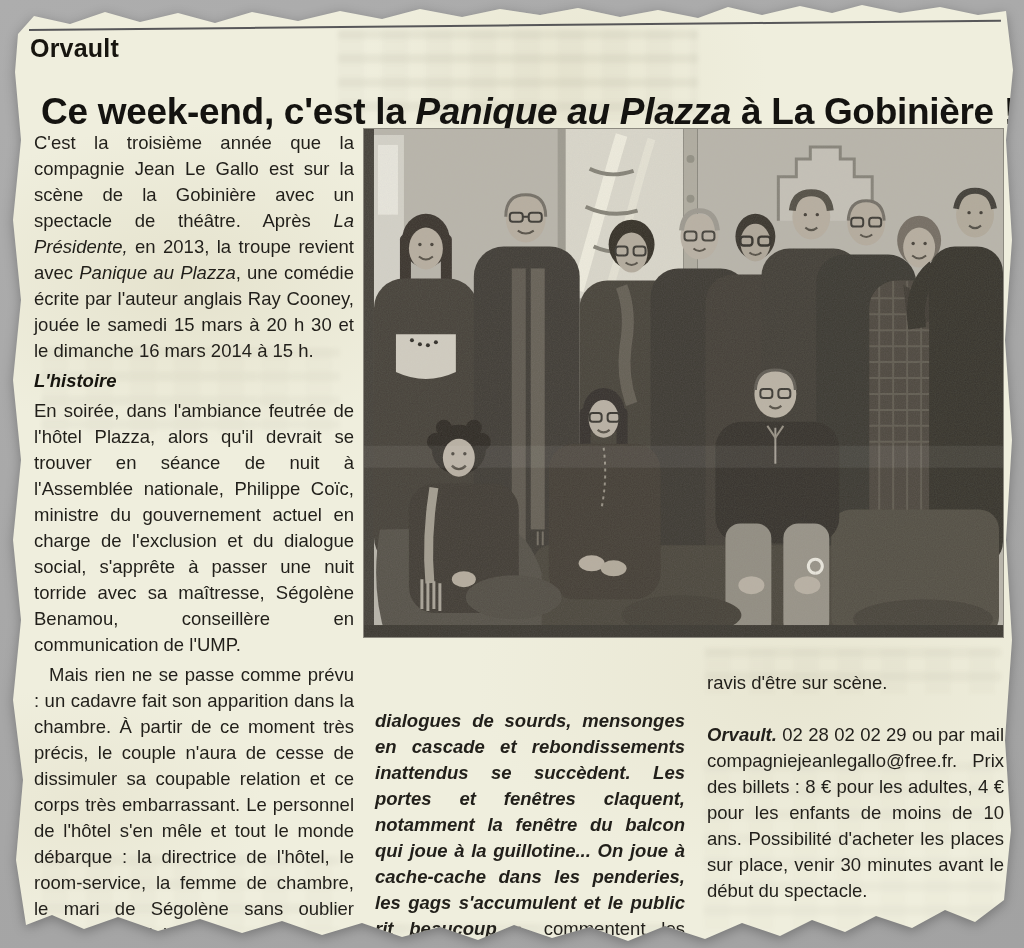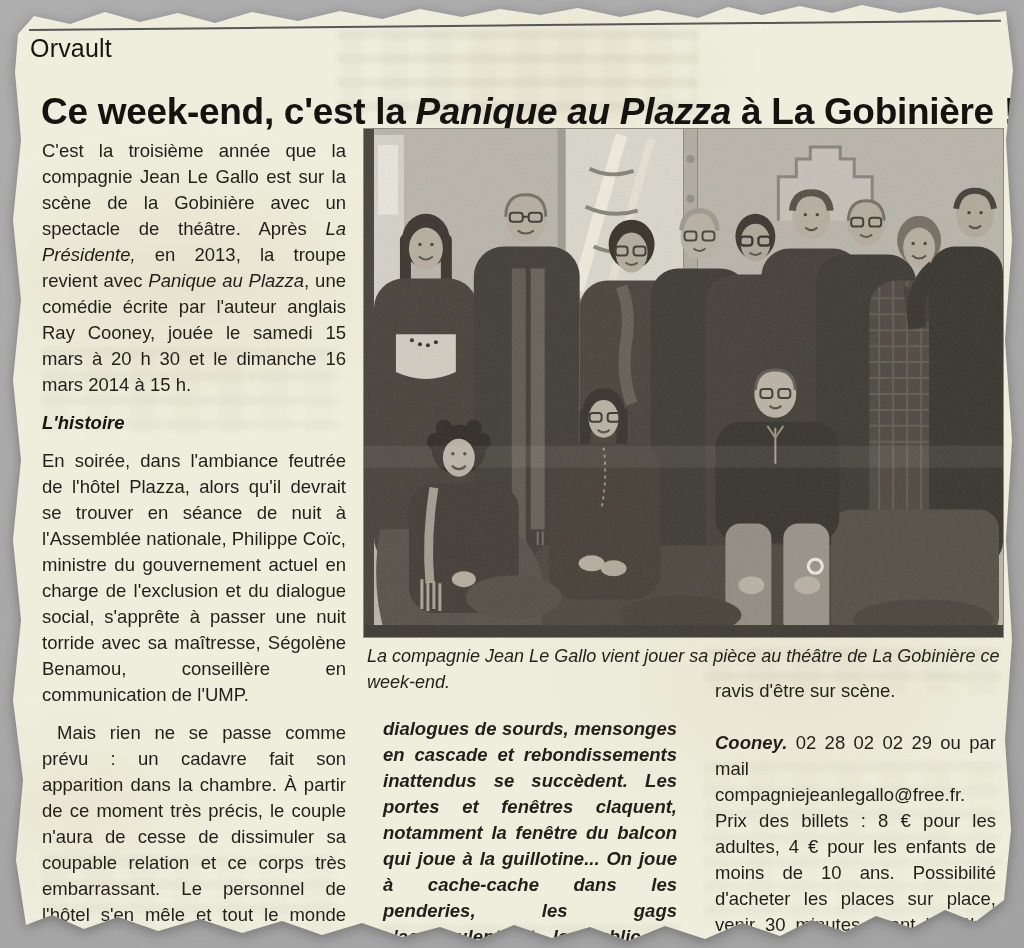--- a/index.html
+++ b/index.html
@@ -28,25 +28,25 @@
       1012px 640px,1005px 740px,1011px 830px,1004px 900px,
       975px 922px,945px 910px,912px 928px,876px 916px,845px 932px,812px 920px,780px 936px,
       742px 923px,705px 939px,665px 926px,628px 941px,590px 927px,552px 938px,514px 925px,
       478px 940px,440px 927px,402px 937px,362px 923px,322px 935px,282px 921px,242px 933px,
       200px 919px,158px 931px,118px 917px,84px 929px,52px 915px,26px 925px,
       16px 860px,23px 780px,13px 700px,21px 620px,13px 540px,21px 460px,13px 380px,
       21px 300px,13px 220px,21px 140px,15px 72px
     );
   }
   .rule{position:absolute;left:29px;top:29px;width:972px;height:2px;background:#3c3c42;transform:rotate(-0.55deg);transform-origin:left center;opacity:.85;}
-  .kicker{position:absolute;left:30px;top:34px;margin:0;font-size:25px;font-weight:400;color:#17150f;letter-spacing:.2px;}
+  .kicker{position:absolute;left:30px;top:34px;margin:0;font-size:25px;font-weight:700;color:#17150f;letter-spacing:.2px;}
   .headline{position:absolute;left:29px;top:79px;margin:12px;width:975px;font-size:37px;font-weight:700;color:#141310;letter-spacing:-0.3px;white-space:nowrap;}
   .headline em{font-style:italic;}
   .col{position:absolute;color:#211f1a;font-size:18.5px;line-height:26px;text-align:justify;}
-  .col p{margin:12px;}
+  .col p{margin:4px;}
   .col-left{left:30px;top:126px;width:328px;}
   .col-mid{left:371px;top:704px;width:318px;}
   .col-right{left:703px;top:666px;width:305px;}
   .subhead{margin:9px 0 0 0;font-size:18.5px;font-weight:700;color:#17150f;font-style:italic;}
   .ind{text-indent:15px;}
   .quote{font-weight:700;}
   .col em{font-style:italic;}
   .col strong{font-weight:700;font-style:italic;}
   .contact-p{margin-top:26px !important;}
   .photo{position:absolute;left:363px;top:128px;width:641px;height:510px;margin:0;border:1px solid #8d8a80;box-sizing:border-box;background:#b4b0a8;}
@@ -279,26 +279,25 @@
           <ellipse cx="318" cy="488" rx="60" ry="20" fill="#38332c"></ellipse>
           <ellipse cx="560" cy="492" rx="70" ry="20" fill="#3b362f"></ellipse>
           <rect y="498" width="640" height="12" fill="#2e2a25"></rect>
 
           <rect y="318" width="640" height="22" fill="#ffffff" opacity="0.07"></rect>
           <rect width="640" height="510" filter="url(#grain)" opacity="0.28"></rect>
           <rect width="640" height="510" fill="#efeedd" opacity="0.08"></rect>
         </svg>
       </figure>
 
-      <div class="caption">La compagnie Jean Le Gallo vient jouer sa pièce au théâtre de La Gobinière ce week-end.</div>
 
       <div class="col col-mid">
         <p><strong>dialogues de sourds, mensonges en cascade et rebondissements inattendus se succèdent. Les portes et fenêtres claquent, notamment la fenêtre du balcon qui joue à la guillotine... On joue à cache-cache dans les penderies, les gags s'accumulent et le public rit beaucoup »,</strong><span> commentent les comédiens,</span></p>
       </div>
 
       <div class="col col-right">
         <p>ravis d'être sur scène.</p>
-        <p class="contact-p"><strong>Cooney.</strong><span> 02 28 02 02 29 ou par mail compagniejeanlegallo@free.fr. Prix des billets : 8 € pour les adultes, 4 € pour les enfants de moins de 10 ans. Possibilité d'acheter les places sur place, venir 30 minutes avant le début du spectacle.</span></p>
+        <p class="contact-p"><strong>Orvault.</strong><span> 02 28 02 02 29 ou par mail compagniejeanlegallo@free.fr. Prix des billets : 8 € pour les adultes, 4 € pour les enfants de moins de 10 ans. Possibilité d'acheter les places sur place, venir 30 minutes avant le début du spectacle.</span></p>
       </div>
 
     </div>
   </div>
 </div>
 
 </body></html>

